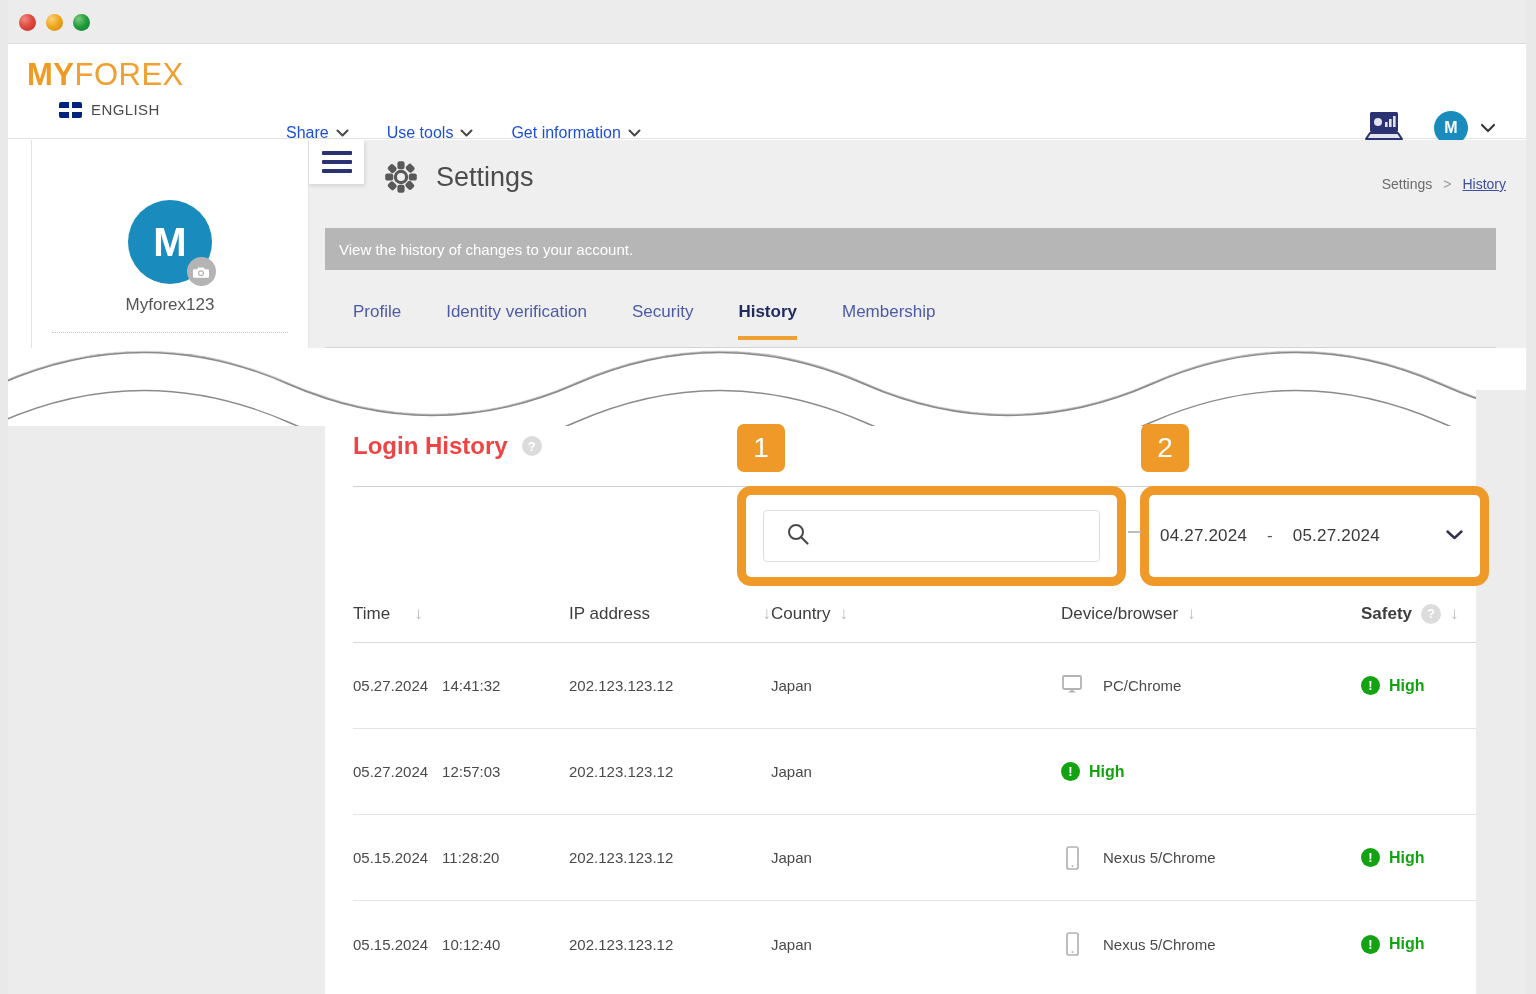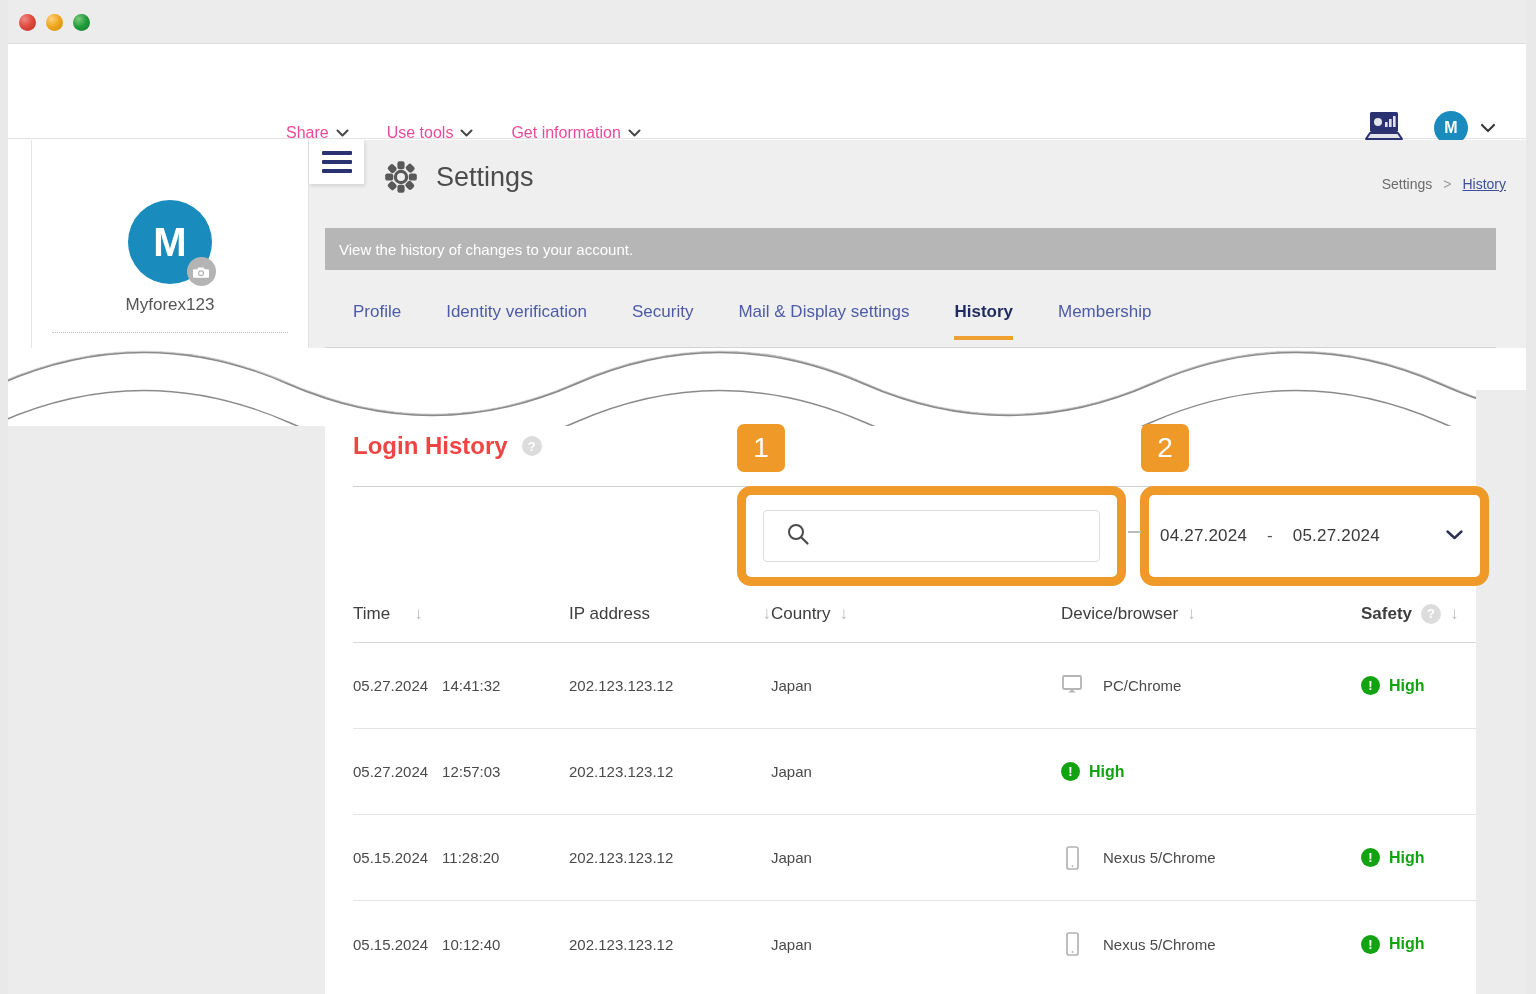--- a/index.html
+++ b/index.html
@@ -68,21 +68,21 @@
     position: relative; overflow: hidden;
   }
   .lang-label {
     font-size: 15px; color: #4b4b4b; letter-spacing: 0.4px;
   }
   .main-nav {
     position: absolute; left: 278px; top: 80px;
     display: flex; gap: 38px;
   }
   .nav-item {
-    font-size: 16px; color: #ec4899; cursor: pointer;
+    font-size: 16px; color: #1d4ed8; cursor: pointer;
     display: flex; align-items: center; gap: 7px;
   }
   .chev { display: inline-block; }
   .chev svg { display: block; }
 
   .header-right {
     position: absolute; right: 30px; top: 64px;
     display: flex; align-items: center; gap: 26px;
   }
   .laptop-icon { width: 48px; height: 40px; position: relative; cursor: pointer; }
@@ -343,20 +343,27 @@
     <div class="dots">
       <div class="dot red"></div>
       <div class="dot yellow"></div>
       <div class="dot green"></div>
     </div>
   </div>
   <div class="win-left-strip"></div>
   <div class="win-right-strip"></div>
 
   <div class="site-header">
+    <div class="logo-wrap">
+      <div class="logo-text"><b>MY</b><span>FOREX</span></div>
+      <div class="lang-row">
+        <span class="flag-uk"></span>
+        <span class="lang-label">ENGLISH</span>
+      </div>
+    </div>
 
     <div class="main-nav">
       <div class="nav-item">
         <span>Share</span>
         <span class="chev">
             <svg width="13" height="9" viewBox="0 0 13 9">
               <path d="M1.5 1.5 L6.5 6.5 L11.5 1.5" stroke="#4a4a4a" stroke-width="2.1" fill="none" stroke-linecap="round" stroke-linejoin="round"></path>
             </svg>
           </span>
       </div>
@@ -443,21 +450,20 @@
     <span class="bc-sep">&gt;</span>
     <span class="bc-current">History</span>
   </div>
 
   <div class="desc-bar">View the history of changes to your account.</div>
 
   <div class="tabs-row">
     <div class="tab">Profile</div>
     <div class="tab">Identity verification</div>
     <div class="tab">Security</div>
-    <div class="tab">Mail &amp; Display settings</div>
     <div class="tab active">History</div>
     <div class="tab">Membership</div>
   </div>
 
   <div class="content-side-left"></div>
   <div class="content-side-right"></div>
   <div class="content-panel"></div>
 
   <div class="wave-band">
     <svg width="1536" height="78" viewBox="0 0 1536 78" preserveAspectRatio="none">

